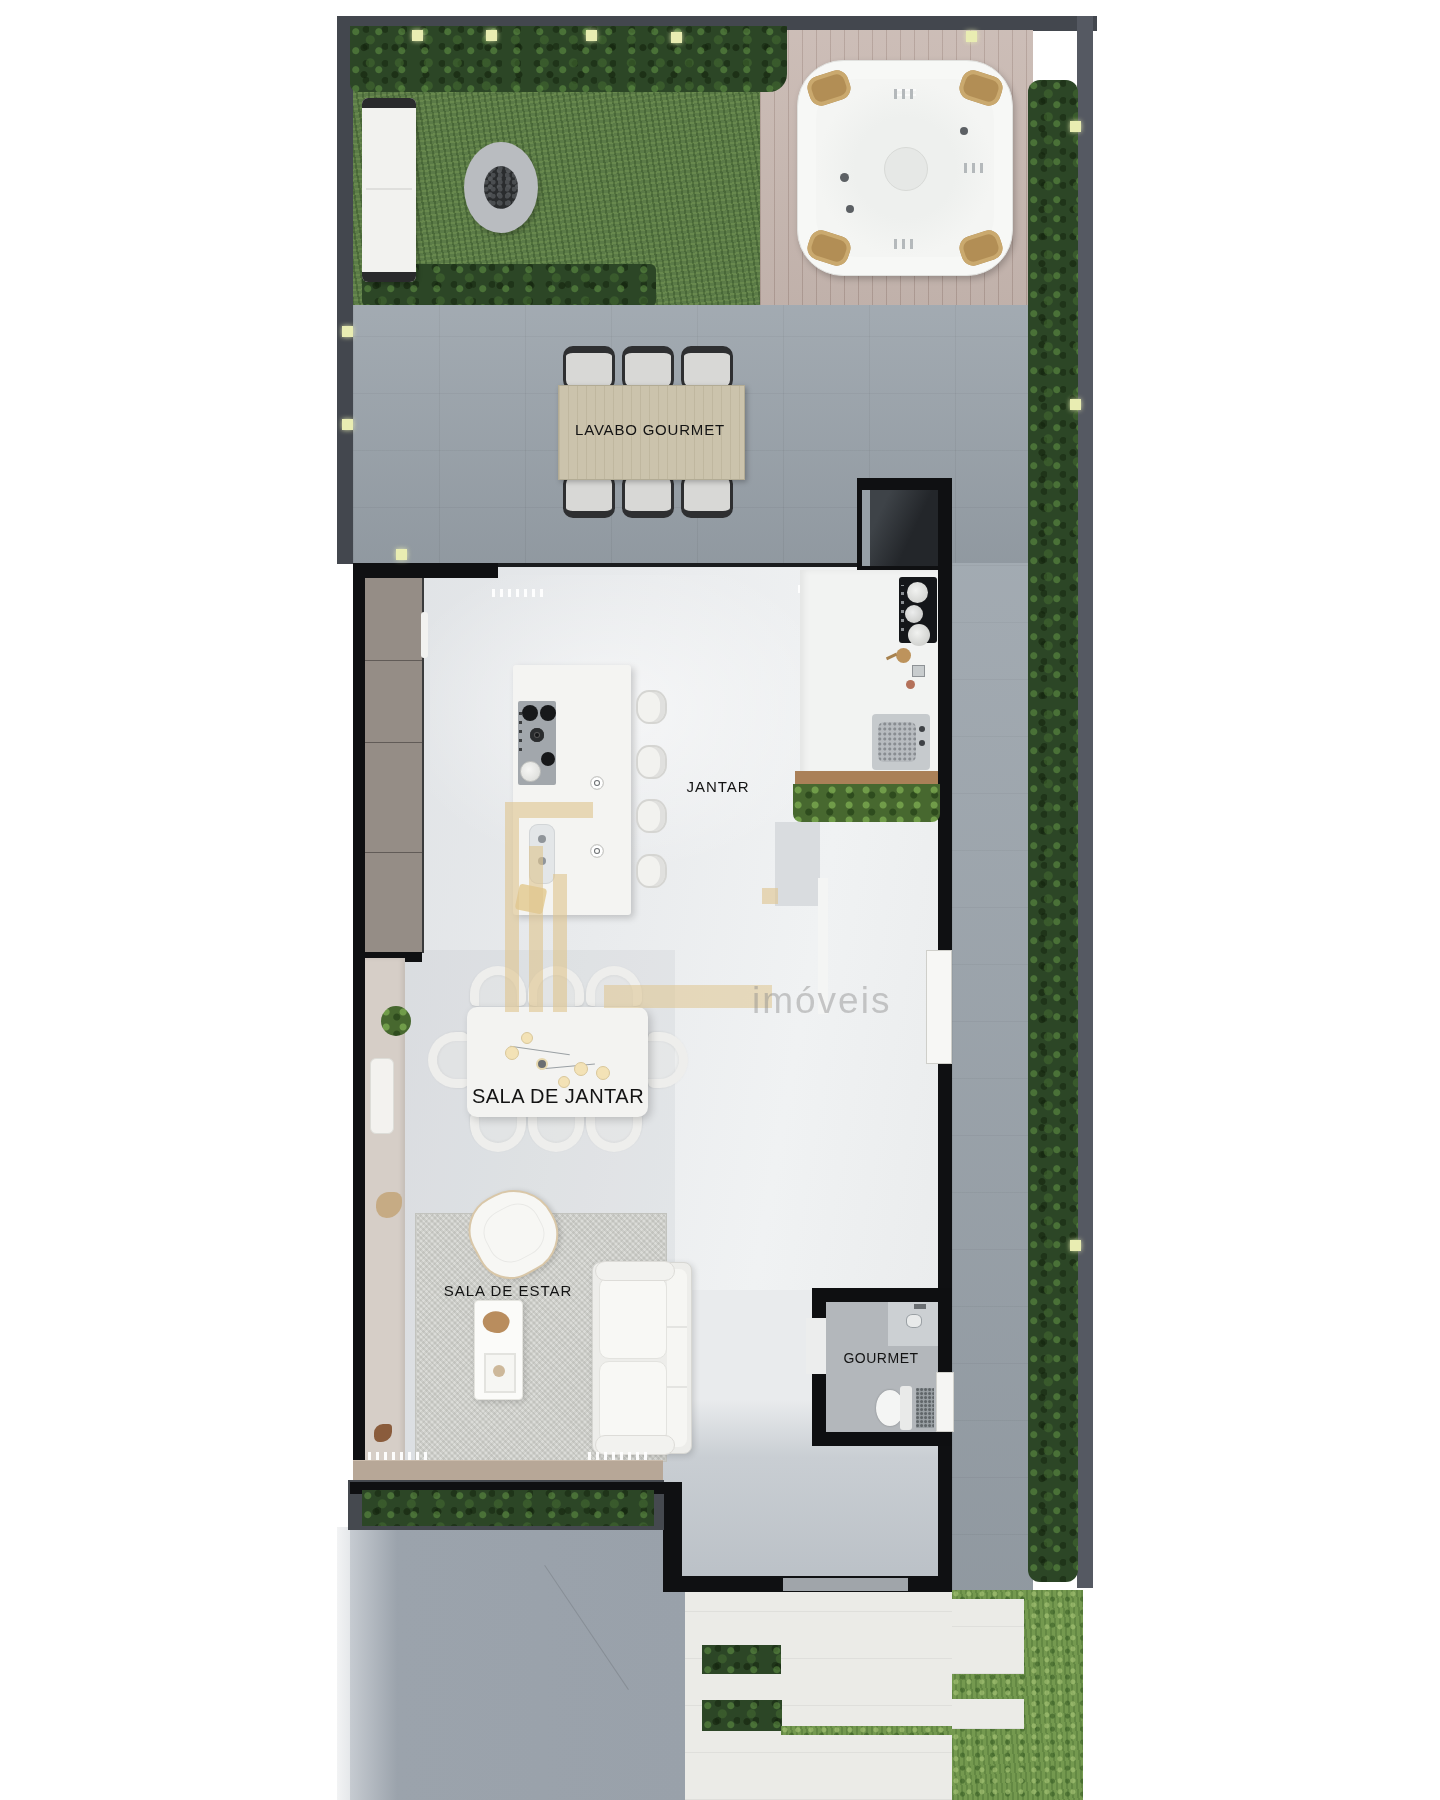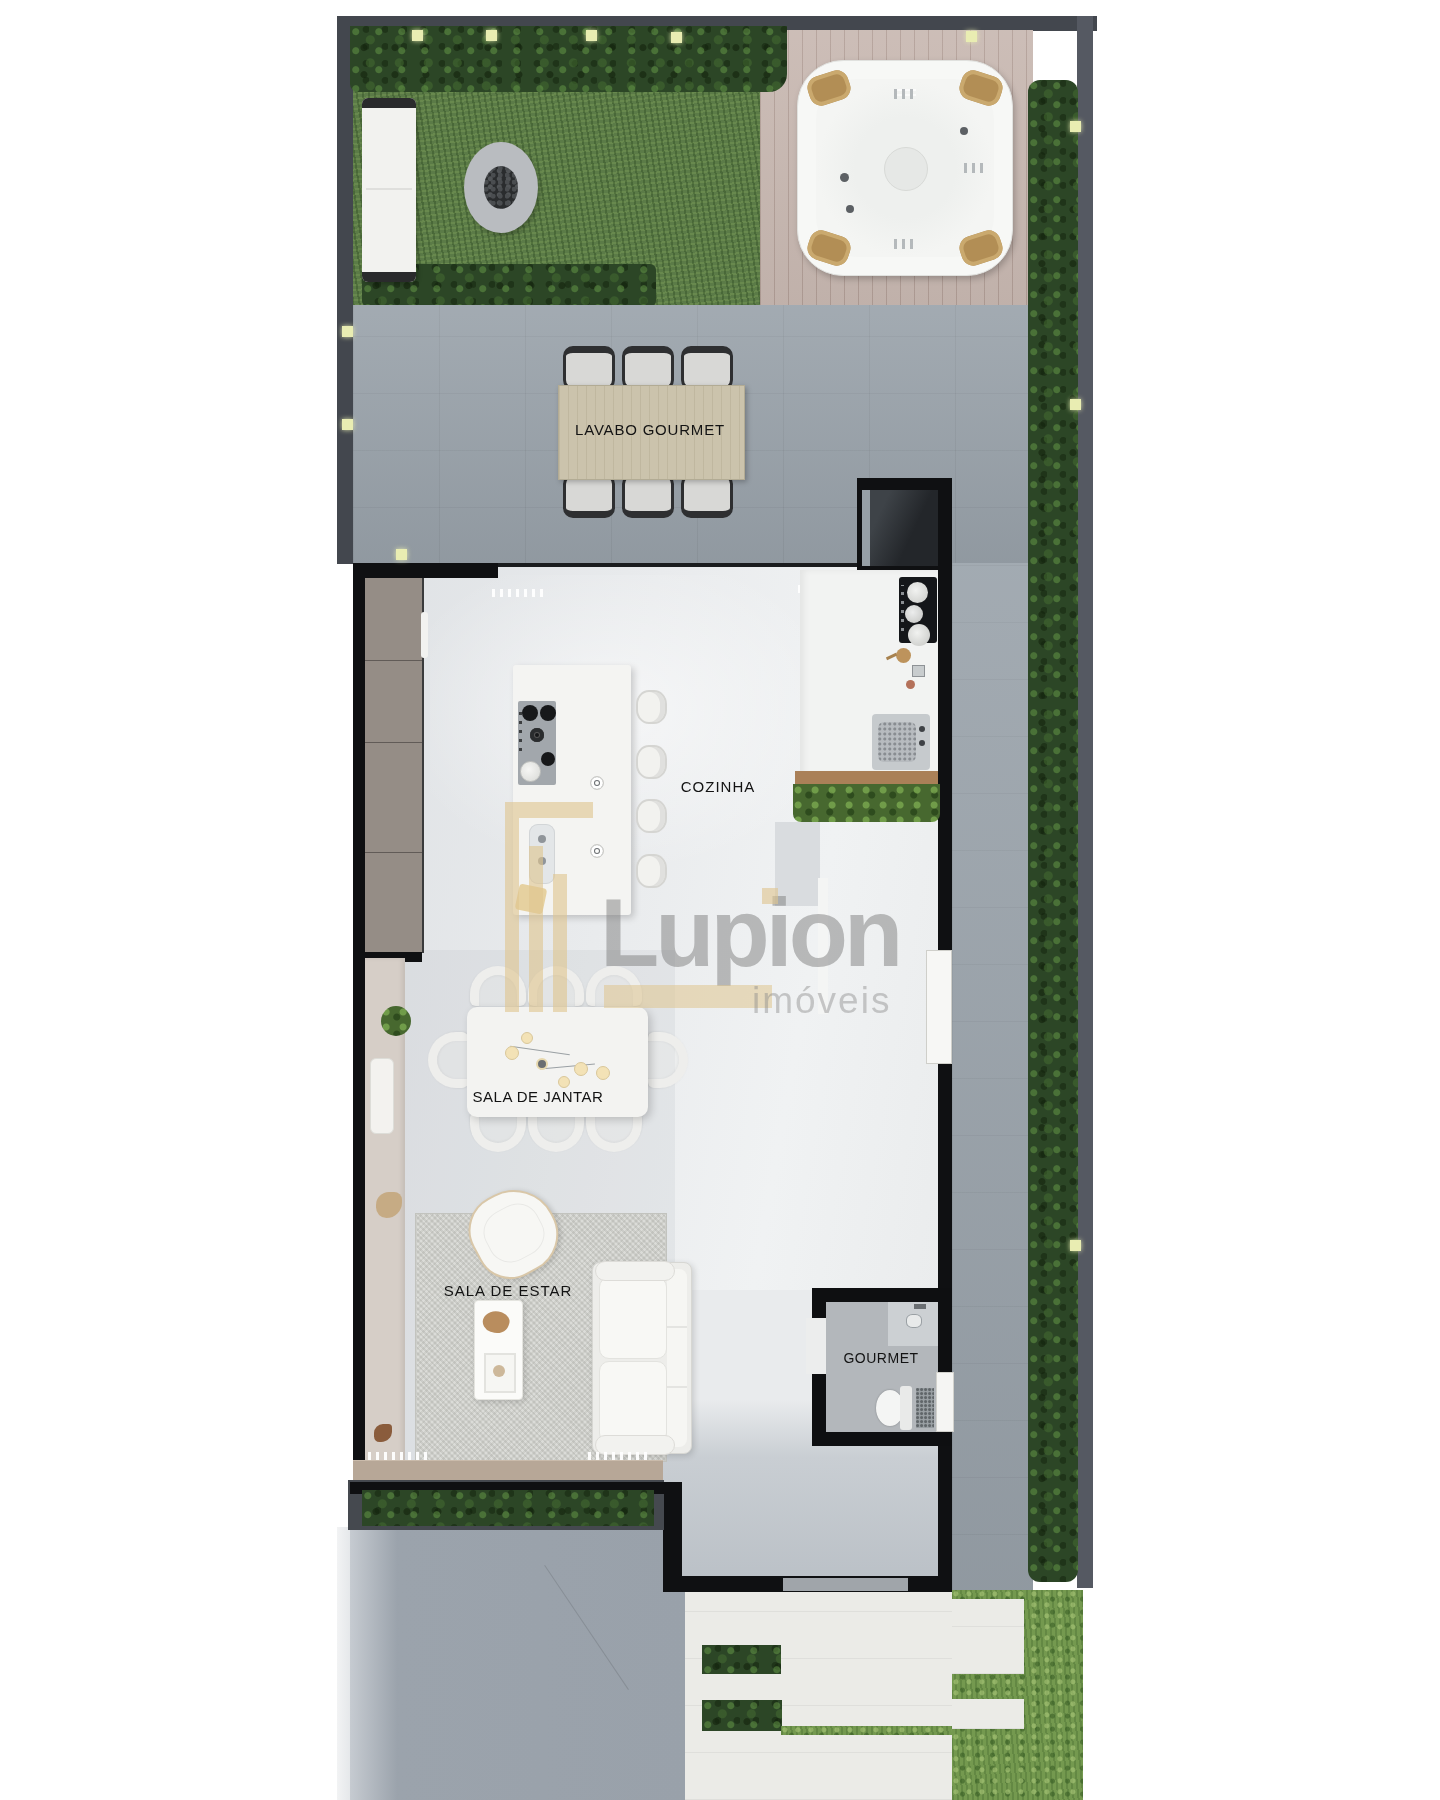--- a/index.html
+++ b/index.html
@@ -184,40 +184,40 @@
     <div class="abs" style="left:6px;top:8px;width:38px;height:40px;background:#b7bbbf;border-radius:6px;background-image:radial-gradient(circle at 35% 40%, rgba(90,95,100,.5) 0 1px, rgba(0,0,0,0) 2px);background-size:5px 5px;"></div>
     <div class="abs" style="left:47px;top:12px;width:6px;height:6px;background:#3f4246;border-radius:50%;"></div>
     <div class="abs" style="left:47px;top:26px;width:6px;height:6px;background:#3f4246;border-radius:50%;"></div>
   </div>
   <div class="abs" style="left:795px;top:771px;width:143px;height:15px;background:#aa8058;border-bottom:2px solid #8c6742;"></div>
   <div class="abs plants" style="left:793px;top:784px;width:147px;height:38px;border-radius:0 0 8px 8px;"></div>
   <div class="abs" style="left:775px;top:822px;width:45px;height:84px;background:#d9dcdf;"></div>
   <div class="abs" style="left:818px;top:878px;width:10px;height:136px;background:#f4f5f4;"></div>
   <div class="abs" style="left:926px;top:950px;width:24px;height:112px;background:#f7f7f5;border:1px solid #cfcfca;"></div>
 
-  <div class="lbl" style="left:718px;top:786px;font-size:15px;letter-spacing:1px;">COZINHA</div>
+  <div class="lbl" style="left:718px;top:786px;font-size:15px;letter-spacing:1px;">JANTAR</div>
 
   <div class="abs dchair" style="left:470px;top:966px;"></div>
   <div class="abs dchair" style="left:528px;top:966px;"></div>
   <div class="abs dchair" style="left:586px;top:966px;"></div>
   <div class="abs dchair" style="left:470px;top:1112px;transform:rotate(180deg);"></div>
   <div class="abs dchair" style="left:528px;top:1112px;transform:rotate(180deg);"></div>
   <div class="abs dchair" style="left:586px;top:1112px;transform:rotate(180deg);"></div>
   <div class="abs dchair" style="left:420px;top:1040px;transform:rotate(-90deg);"></div>
   <div class="abs dchair" style="left:640px;top:1040px;transform:rotate(90deg);"></div>
   <div class="abs" style="left:467px;top:1007px;width:181px;height:110px;background:#f3f3f1;border-radius:10px;box-shadow:3px 3px 8px rgba(0,0,0,.18);"></div>
   <div class="abs" style="left:510px;top:1050px;width:60px;height:1px;background:#9aa0a4;transform:rotate(8deg);"></div>
   <div class="abs" style="left:540px;top:1066px;width:55px;height:1px;background:#9aa0a4;transform:rotate(-5deg);"></div>
   <div class="abs" style="left:505px;top:1046px;width:12px;height:12px;background:#f3e2b6;border:1px solid #d9c79a;border-radius:50%;"></div>
   <div class="abs" style="left:521px;top:1032px;width:10px;height:10px;background:#f3e2b6;border:1px solid #d9c79a;border-radius:50%;"></div>
   <div class="abs" style="left:536px;top:1058px;width:8px;height:8px;background:#6a6e72;border:2px solid #e7d8ae;border-radius:50%;"></div>
   <div class="abs" style="left:574px;top:1062px;width:12px;height:12px;background:#f3e2b6;border:1px solid #d9c79a;border-radius:50%;"></div>
   <div class="abs" style="left:596px;top:1066px;width:12px;height:12px;background:#f3e2b6;border:1px solid #d9c79a;border-radius:50%;"></div>
   <div class="abs" style="left:558px;top:1076px;width:10px;height:10px;background:#f3e2b6;border:1px solid #d9c79a;border-radius:50%;"></div>
-  <div class="lbl" style="left:538px;top:1096px;font-size:15px;letter-spacing:.5px;">SALA DE JANTAR</div>
+  <div class="lbl" style="left:558px;top:1096px;font-size:20px;letter-spacing:.5px;">SALA DE JANTAR</div>
 
   <div class="abs" style="left:365px;top:958px;width:40px;height:506px;background:#d6cec7;box-shadow:inset -3px 0 4px rgba(0,0,0,.08);"></div>
   <div class="abs plants" style="left:381px;top:1006px;width:30px;height:30px;border-radius:50%;"></div>
   <div class="abs" style="left:370px;top:1058px;width:22px;height:74px;background:#f3f2ef;border:1px solid #ddddd8;border-radius:6px;"></div>
   <div class="abs" style="left:376px;top:1192px;width:26px;height:26px;background:#c3a478;border-radius:50% 30% 60% 40%;opacity:.85;"></div>
   <div class="abs" style="left:374px;top:1424px;width:18px;height:18px;background:#8a5c3c;border-radius:50% 20% 60% 30%;"></div>
 
   <div class="abs rug" style="left:415px;top:1213px;width:250px;height:247px;"></div>
   <div class="abs" style="left:471px;top:1190px;width:82px;height:82px;background:#f7f7f4;border:2px solid #d9c7a8;border-radius:42% 50% 46% 40%;transform:rotate(-28deg);box-shadow:2px 2px 5px rgba(0,0,0,.15);">
     <div class="abs" style="left:12px;top:14px;width:56px;height:52px;border:1px solid rgba(0,0,0,.06);border-radius:40%;"></div>
@@ -269,18 +269,17 @@
   <div class="abs light" style="left:342px;top:419px;"></div>
   <div class="abs light" style="left:396px;top:549px;"></div>
   <div class="abs light" style="left:1070px;top:121px;"></div>
   <div class="abs light" style="left:1070px;top:399px;"></div>
   <div class="abs light" style="left:1070px;top:1240px;"></div>
 
   <div class="abs wm gold" style="left:505px;top:802px;width:88px;height:16px;"></div>
   <div class="abs wm gold" style="left:505px;top:818px;width:14px;height:194px;"></div>
   <div class="abs wm gold" style="left:529px;top:846px;width:14px;height:166px;"></div>
   <div class="abs wm gold" style="left:553px;top:874px;width:14px;height:138px;"></div>
-  <div class="abs wm" style="left:600px;top:884px;font-size:97px;font-weight:bold;line-height:1;letter-spacing:-4px;color:rgba(125,125,125,.5);">Lupion</div>
   <div class="abs wm gold" style="left:762px;top:888px;width:16px;height:16px;"></div>
   <div class="abs wm gold" style="left:604px;top:985px;width:168px;height:23px;opacity:.9;"></div>
   <div class="abs wm" style="left:752px;top:980px;font-size:37px;letter-spacing:2px;color:rgba(140,140,140,.45);">imóveis</div>
 
 </div>
 
 </body></html>

